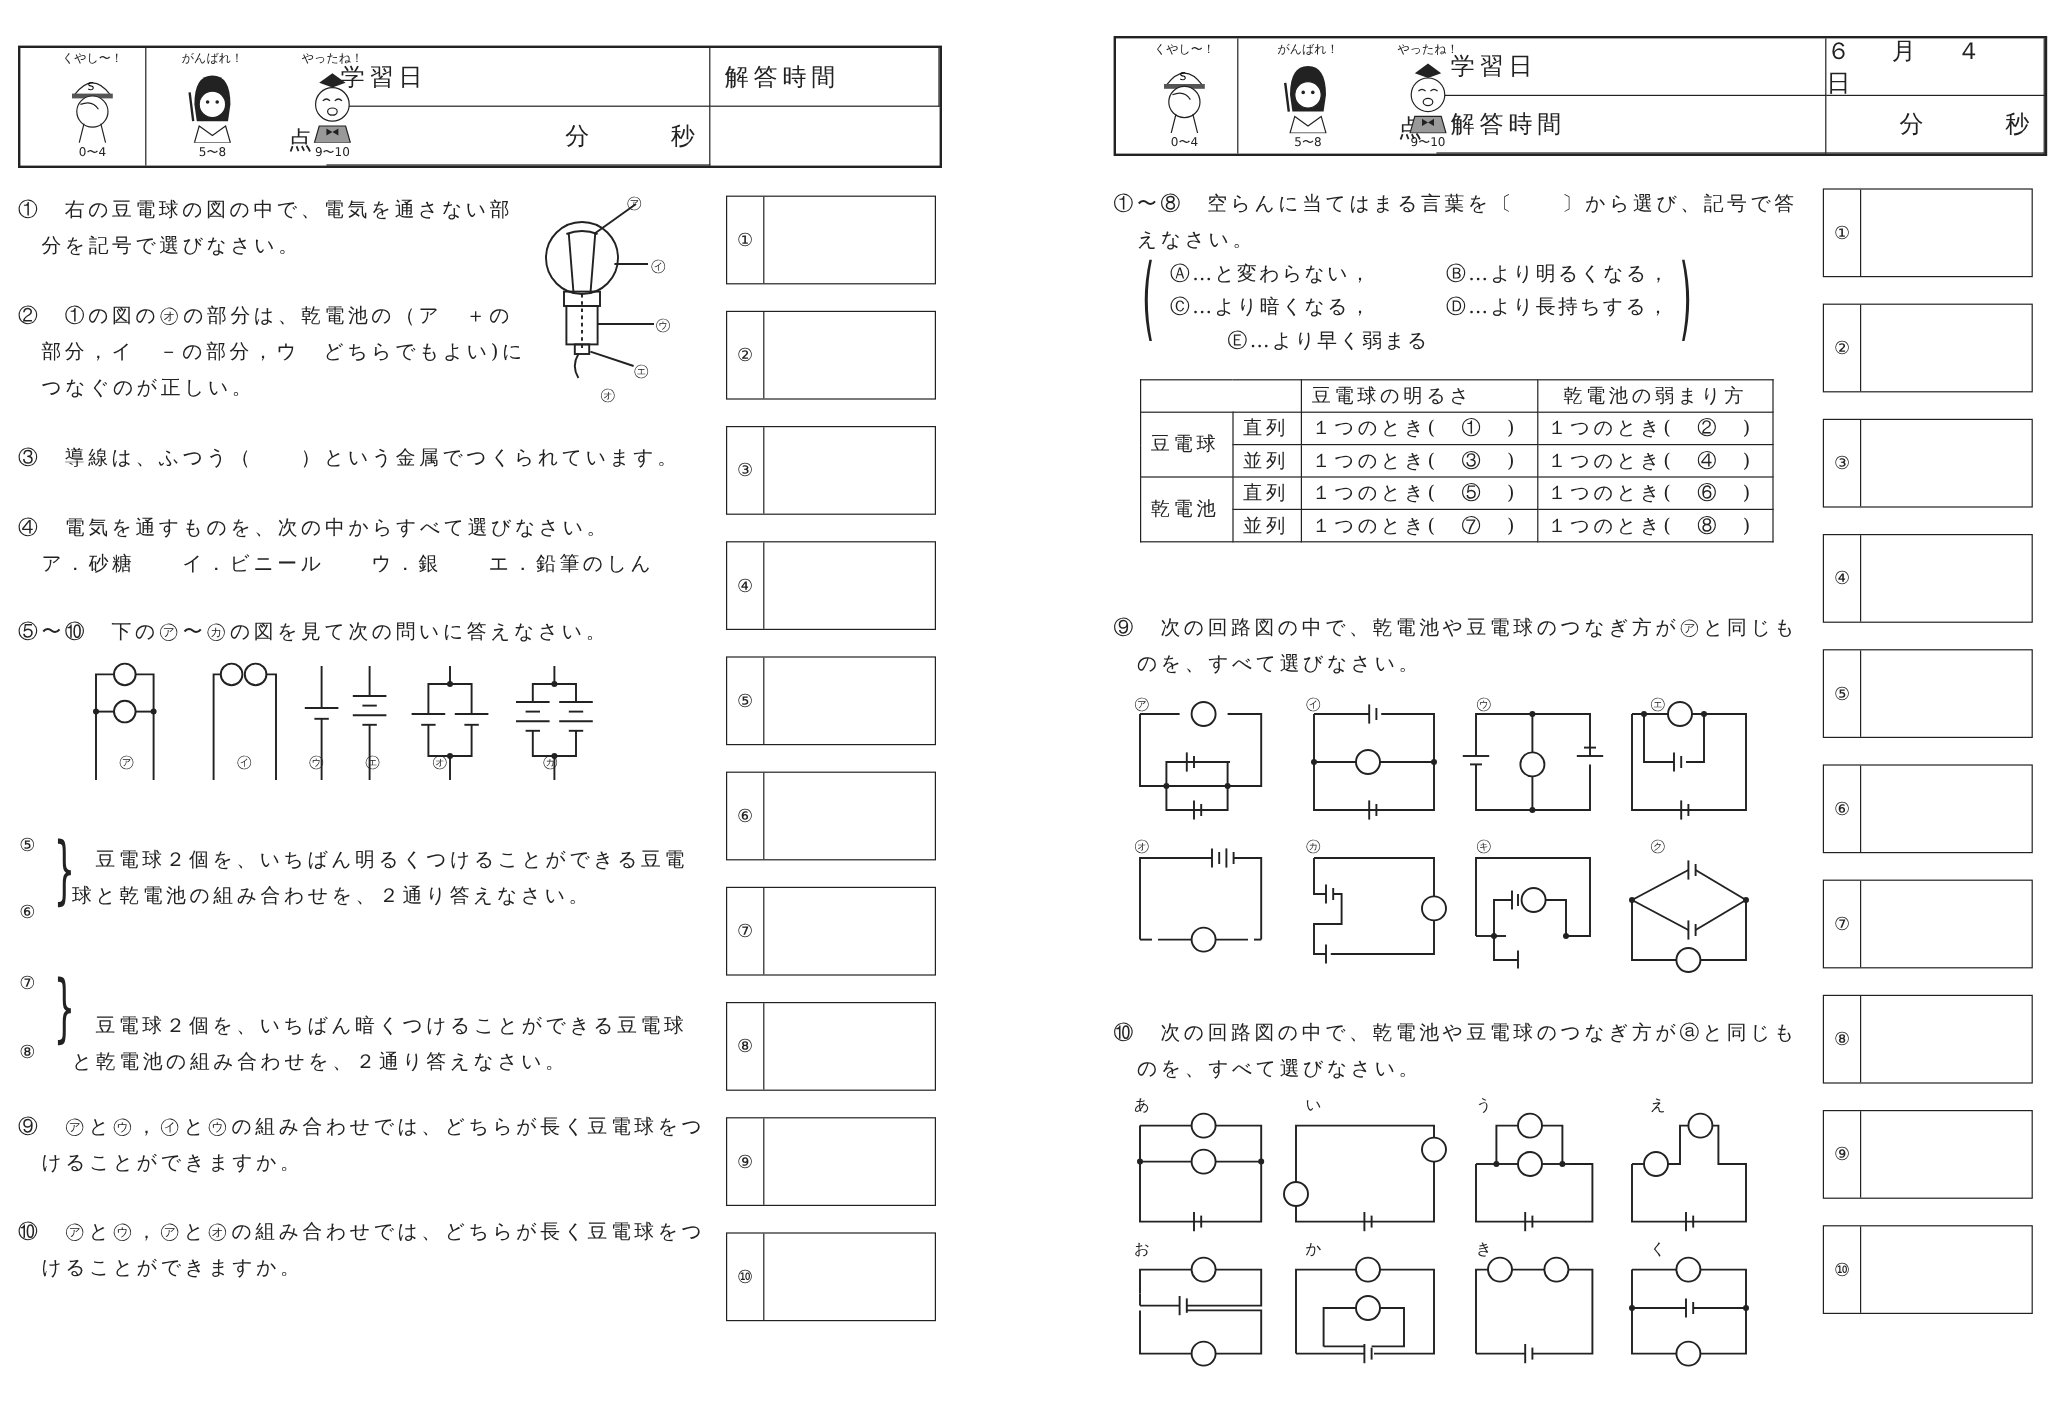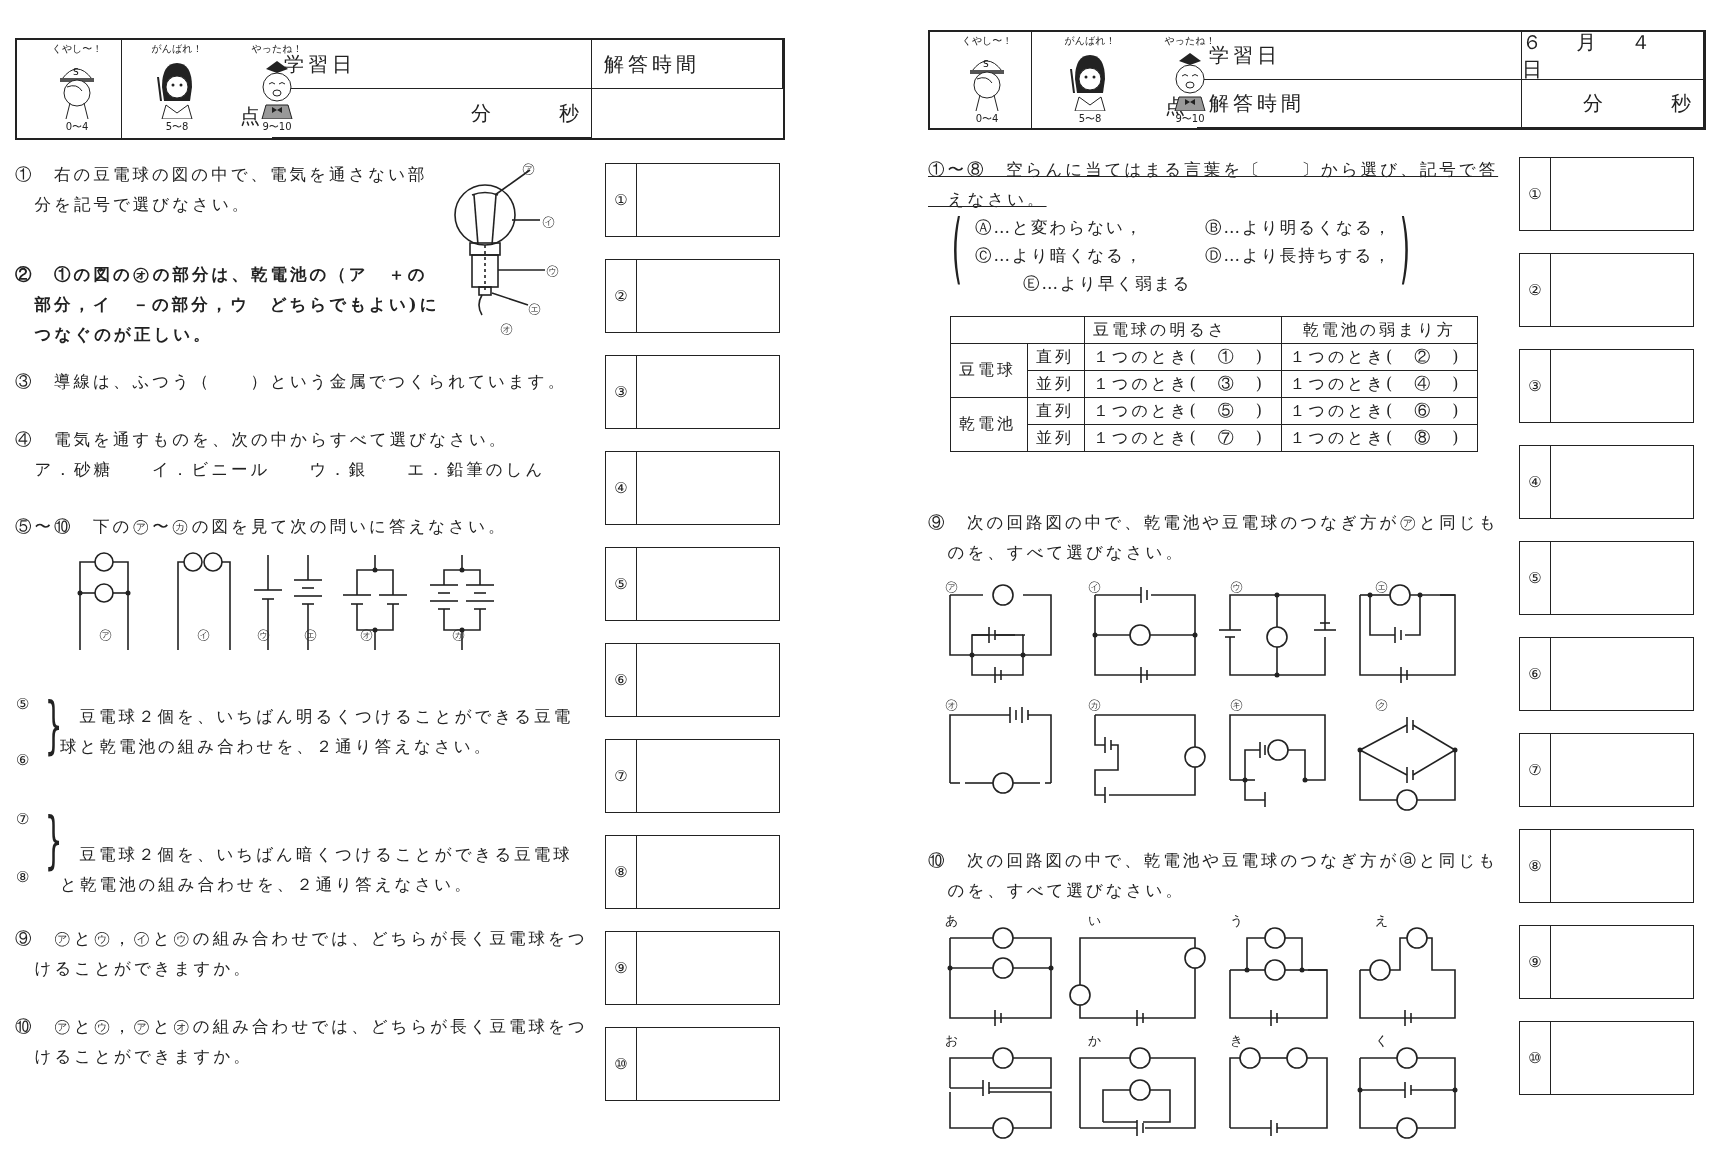--- a/index.html
+++ b/index.html
@@ -94,21 +94,21 @@
     <line x1="48" y1="105" x2="95" y2="105"></line>
     <line x1="42" y1="128" x2="78" y2="140"></line>
     <path d="M32 130 q-6 10 0 20"></path>
 </svg>
 <span class="lbl" style="left:522px;top:160px;">㋐</span>
 <span class="lbl" style="left:542px;top:213px;">㋑</span>
 <span class="lbl" style="left:546px;top:262px;">㋒</span>
 <span class="lbl" style="left:528px;top:300px;">㋓</span>
 <span class="lbl" style="left:500px;top:320px;">㋔</span>
 
-<div class="q" style="left:15px;top:260px;font-weight:bold;">②　①の図の㋔の部分は、乾電池の（ア　＋の
+<div class="q" style="left:15px;top:248px;">②　①の図の㋔の部分は、乾電池の（ア　＋の
 　部分，イ　－の部分，ウ　どちらでもよい)に
 　つなぐのが正しい。</div>
 <div class="q" style="left:15px;top:367px;">③　導線は、ふつう（　　）という金属でつくられています。</div>
 <div class="q" style="left:15px;top:425px;">④　電気を通すものを、次の中からすべて選びなさい。
 　ア．砂糖　　イ．ビニール　　ウ．銀　　エ．鉛筆のしん</div>
 <div class="q" style="left:15px;top:512px;">⑤〜⑩　下の㋐〜㋕の図を見て次の問いに答えなさい。</div>
 
 <svg class="circ" style="left:70px;top:555px;" width="500" height="100">
 
   <polyline points="10,95 10,7 25,7"></polyline>
@@ -267,21 +267,21 @@
           <path d="M20 50 L25 53 L30 50 L30 56 L25 53 L20 56 Z" fill="#222"></path>
         </svg>
       <span class="rng">9〜10</span>
     </div>
   </div>
   <div class="cell score">点</div>
   <div class="cell lab">解答時間</div>
   <div class="cell val" style="letter-spacing:2px;">分　　　秒</div>
 </div>
 
-<div class="q" style="left:928px;top:155px;text-decoration:underline;">①〜⑧　空らんに当てはまる言葉を〔　　〕から選び、記号で答
+<div class="q" style="left:928px;top:155px;">①〜⑧　空らんに当てはまる言葉を〔　　〕から選び、記号で答
 　えなさい。</div>
 
 <div class="brace" style="left:942px;top:210px;font-size:76px;line-height:76px;transform:scaleX(0.35);">(</div>
 <div class="brace" style="left:1390px;top:210px;font-size:76px;line-height:76px;transform:scaleX(0.35);">)</div>
 <div class="choices" style="left:975px;top:214px;">Ⓐ…と変わらない，</div>
 <div class="choices" style="left:1205px;top:214px;">Ⓑ…より明るくなる，</div>
 <div class="choices" style="left:975px;top:242px;">Ⓒ…より暗くなる，</div>
 <div class="choices" style="left:1205px;top:242px;">Ⓓ…より長持ちする，</div>
 <div class="choices" style="left:975px;top:270px;margin-left:48px;">Ⓔ…より早く弱まる</div>
 

